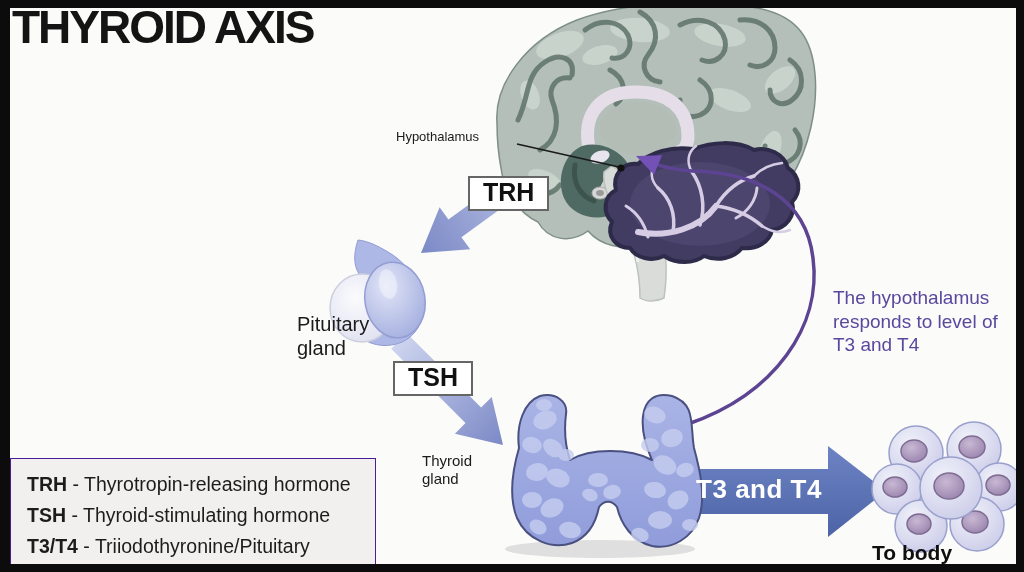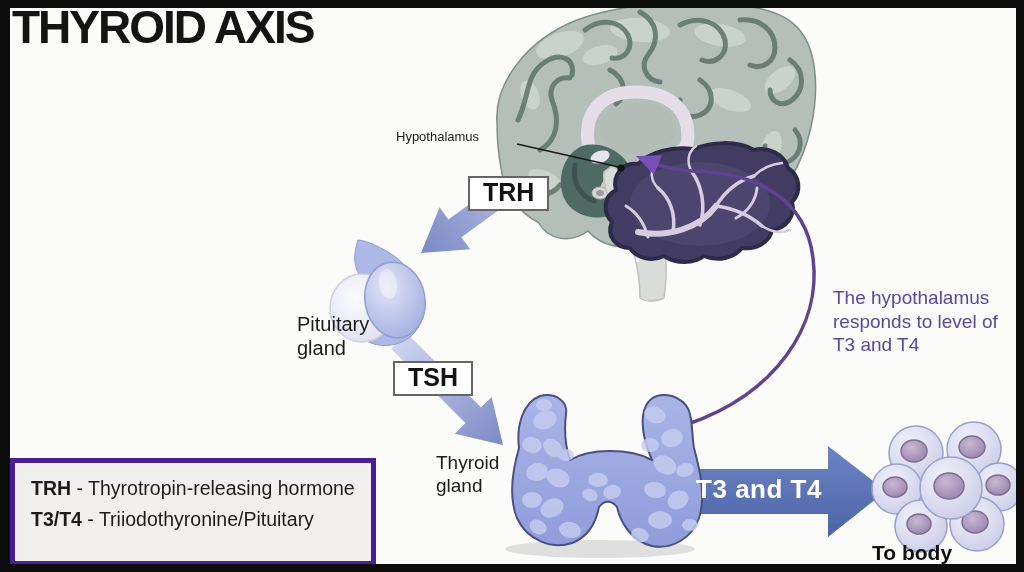--- a/index.html
+++ b/index.html
@@ -11,28 +11,28 @@
   .lbl{position:absolute;color:#1b1b1b;z-index:10;}
   .title{left:12px;top:4px;font-size:46px;font-weight:800;letter-spacing:-2px;line-height:1.04;
          color:#141414;z-index:20;}
   .title span{display:block;}
   .hypo-lbl{left:396px;top:129px;font-size:13px;}
   .hbox{position:absolute;z-index:15;background:#ffffff;border:2px solid #666;color:#111;
         font-weight:700;font-size:25px;padding:0px 13px 2px 13px;}
   .trh-box{left:468px;top:176px;}
   .tsh-box{left:393px;top:361px;}
   .pit-lbl{left:297px;top:264px;font-size:20px;line-height:1.2;margin-top:48px;}
-  .thy-lbl{left:436px;top:452px;font-size:19px;line-height:1.2;}
+  .thy-lbl{left:422px;top:452px;font-size:15px;line-height:1.2;}
   .t34-lbl{left:690px;top:474px;width:138px;text-align:center;font-size:26px;font-weight:700;
            color:#ffffff;z-index:12;letter-spacing:.5px;}
   .fb-note{left:833px;top:286px;font-size:19px;line-height:1.24;color:#5a489e;width:196px;z-index:10;}
   .fb-note span{display:block;}
   .tbt-lbl{left:872px;top:541px;font-size:21px;font-weight:700;color:#0f0f0f;z-index:70;}
   .legend{position:absolute;left:10px;top:458px;width:366px;height:108px;background:#f1f0ee;
-          border:5px solid #4c1d95;box-sizing:border-box;padding:10px 0 0 16px;z-index:55;}
+          border:1px solid #4c1d95;box-sizing:border-box;padding:10px 0 0 16px;z-index:55;}
   .lrow{font-size:19.5px;color:#1c1c1c;line-height:1.6;white-space:nowrap;}
   .lrow b{font-weight:800;}
 </style>
 </head>
 <body>
 
 <div class="stage">
 
   <svg class="art" width="1024" height="572" viewBox="0 0 1024 572">
     <defs>
@@ -273,18 +273,21 @@
     <span>T3 and T4</span>
   </div>
 
   <div class="lbl tbt-lbl">To body tissues</div>
 
   <div class="legend">
     <div class="lrow">
       <b>TRH</b><span> - Thyrotropin-releasing hormone</span>
     </div>
     <div class="lrow">
+      <b>TSH</b><span> - Thyroid-stimulating hormone</span>
+    </div>
+    <div class="lrow">
       <b>T3/T4</b><span> - Triiodothyronine/Pituitary</span>
     </div>
   </div>
 
   <div class="frame"></div>
 </div>
 
 </body></html>

